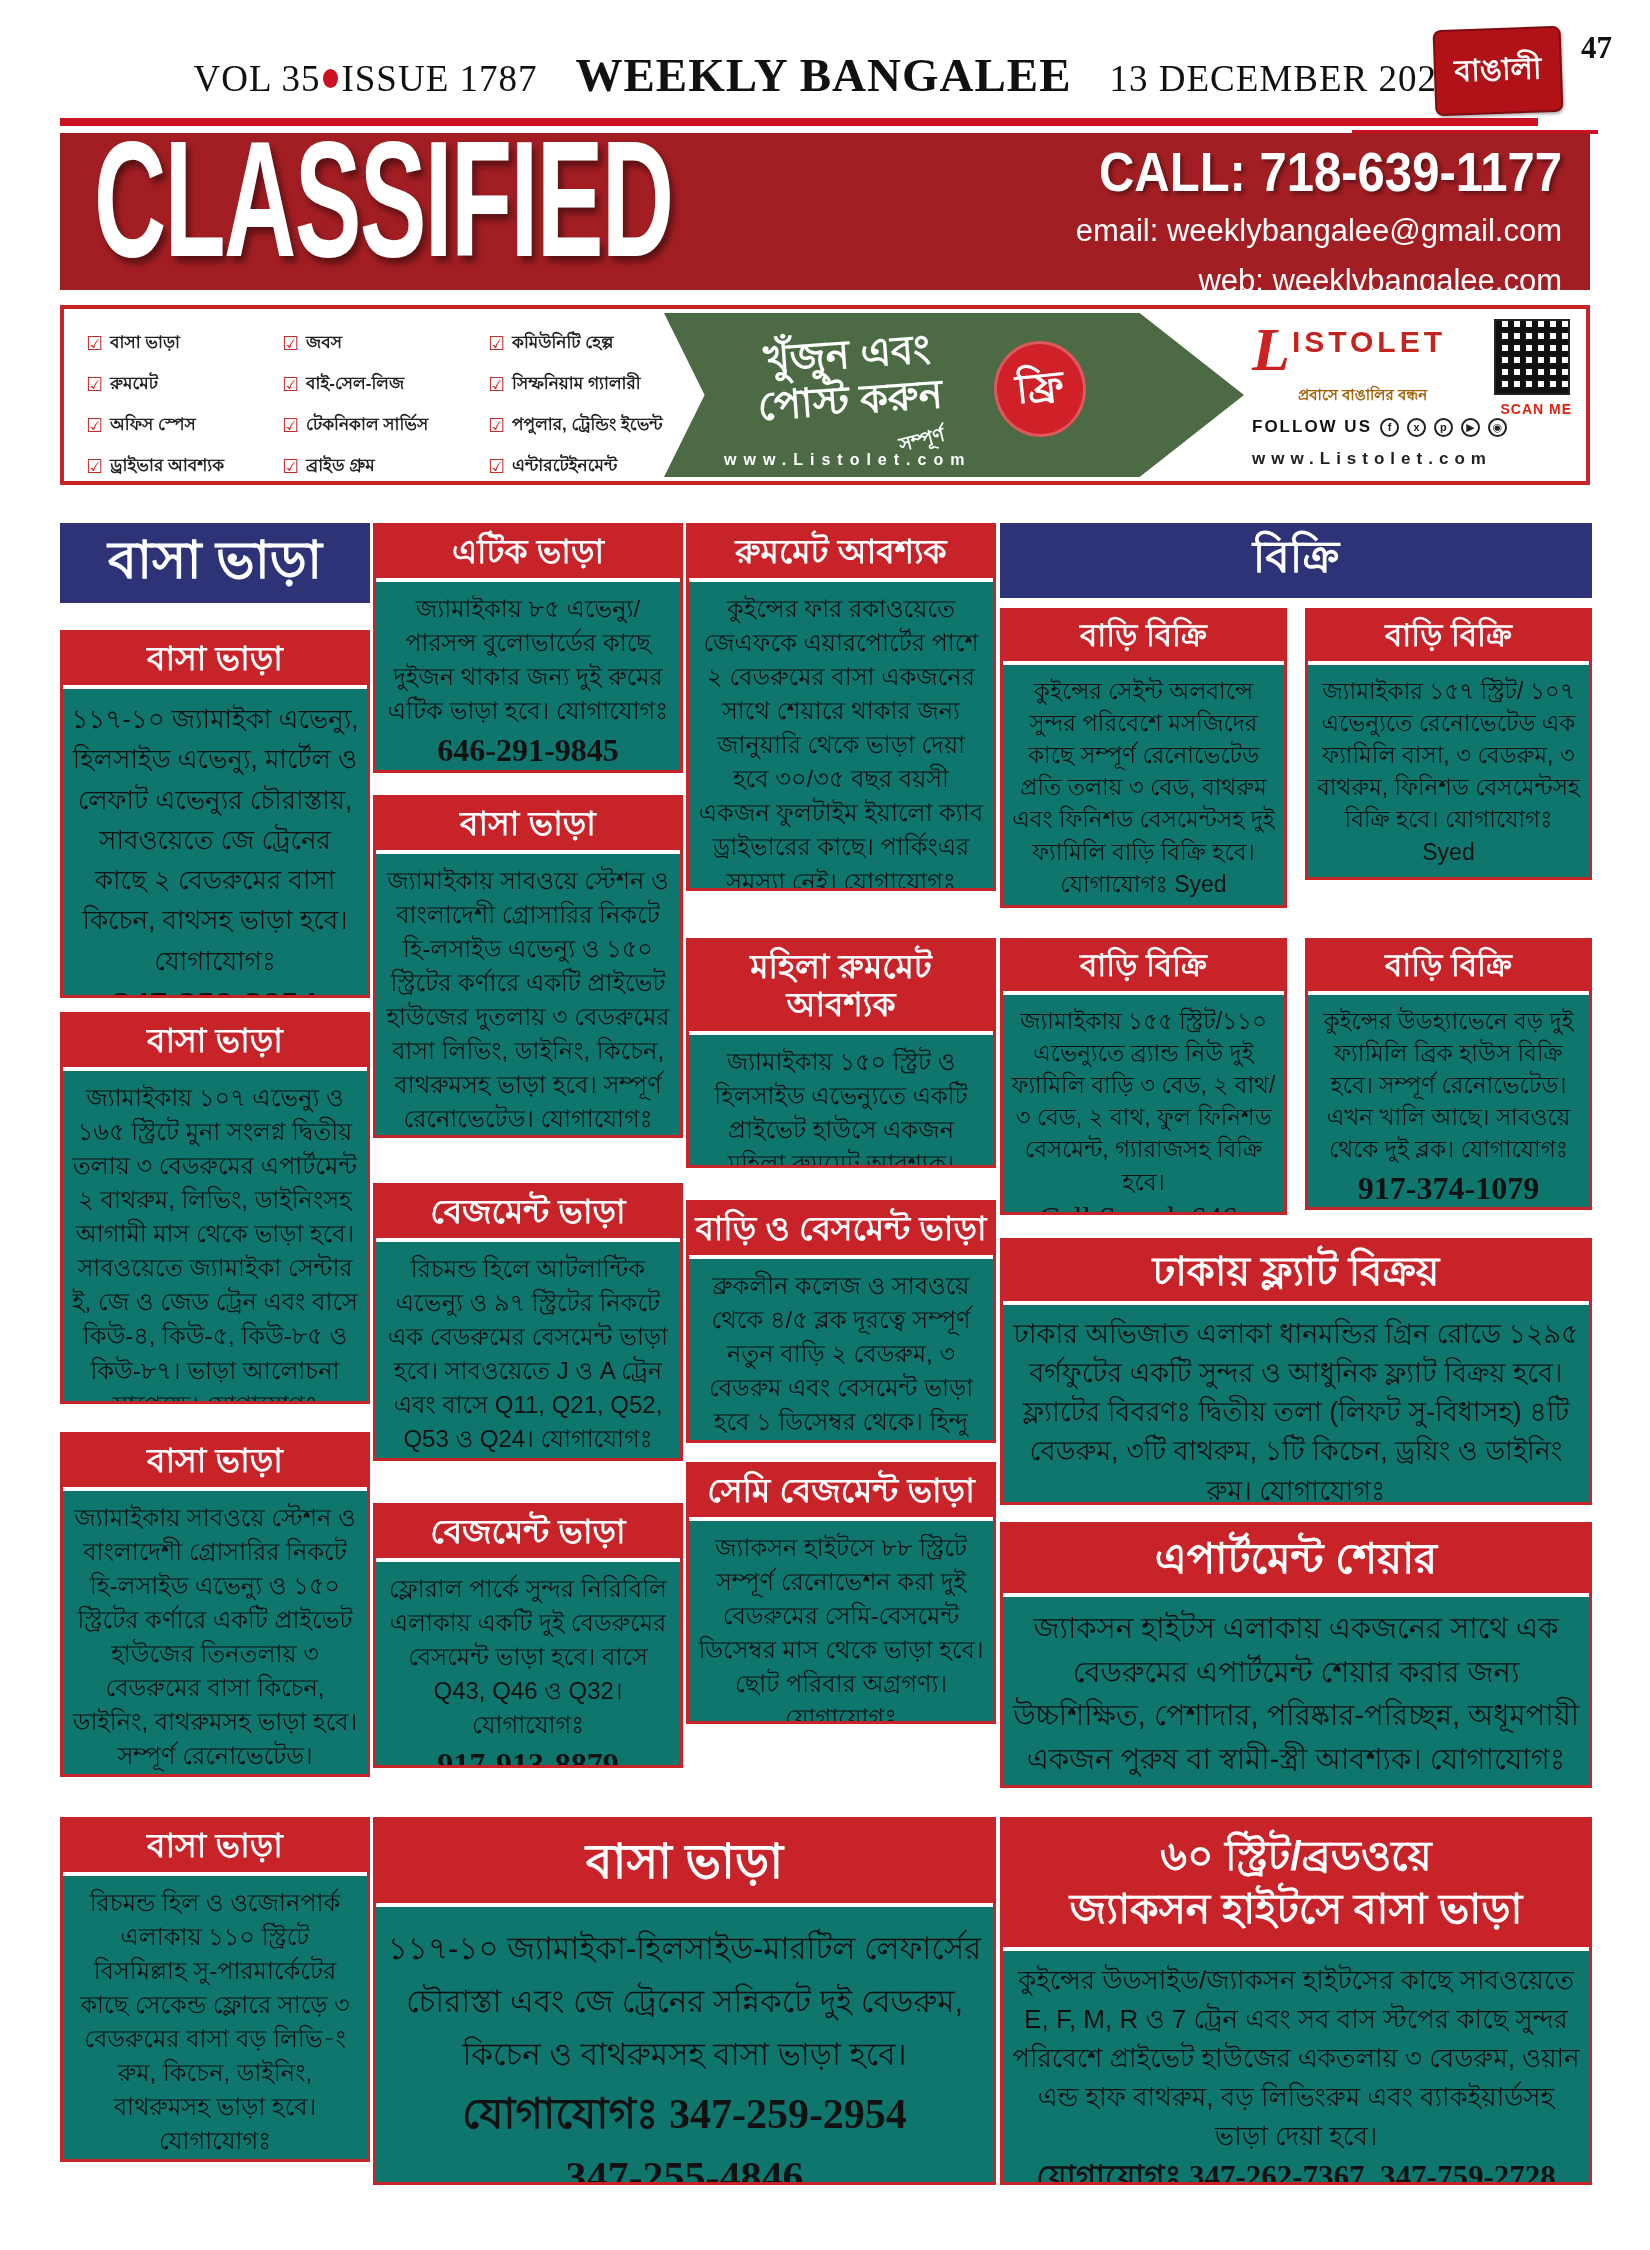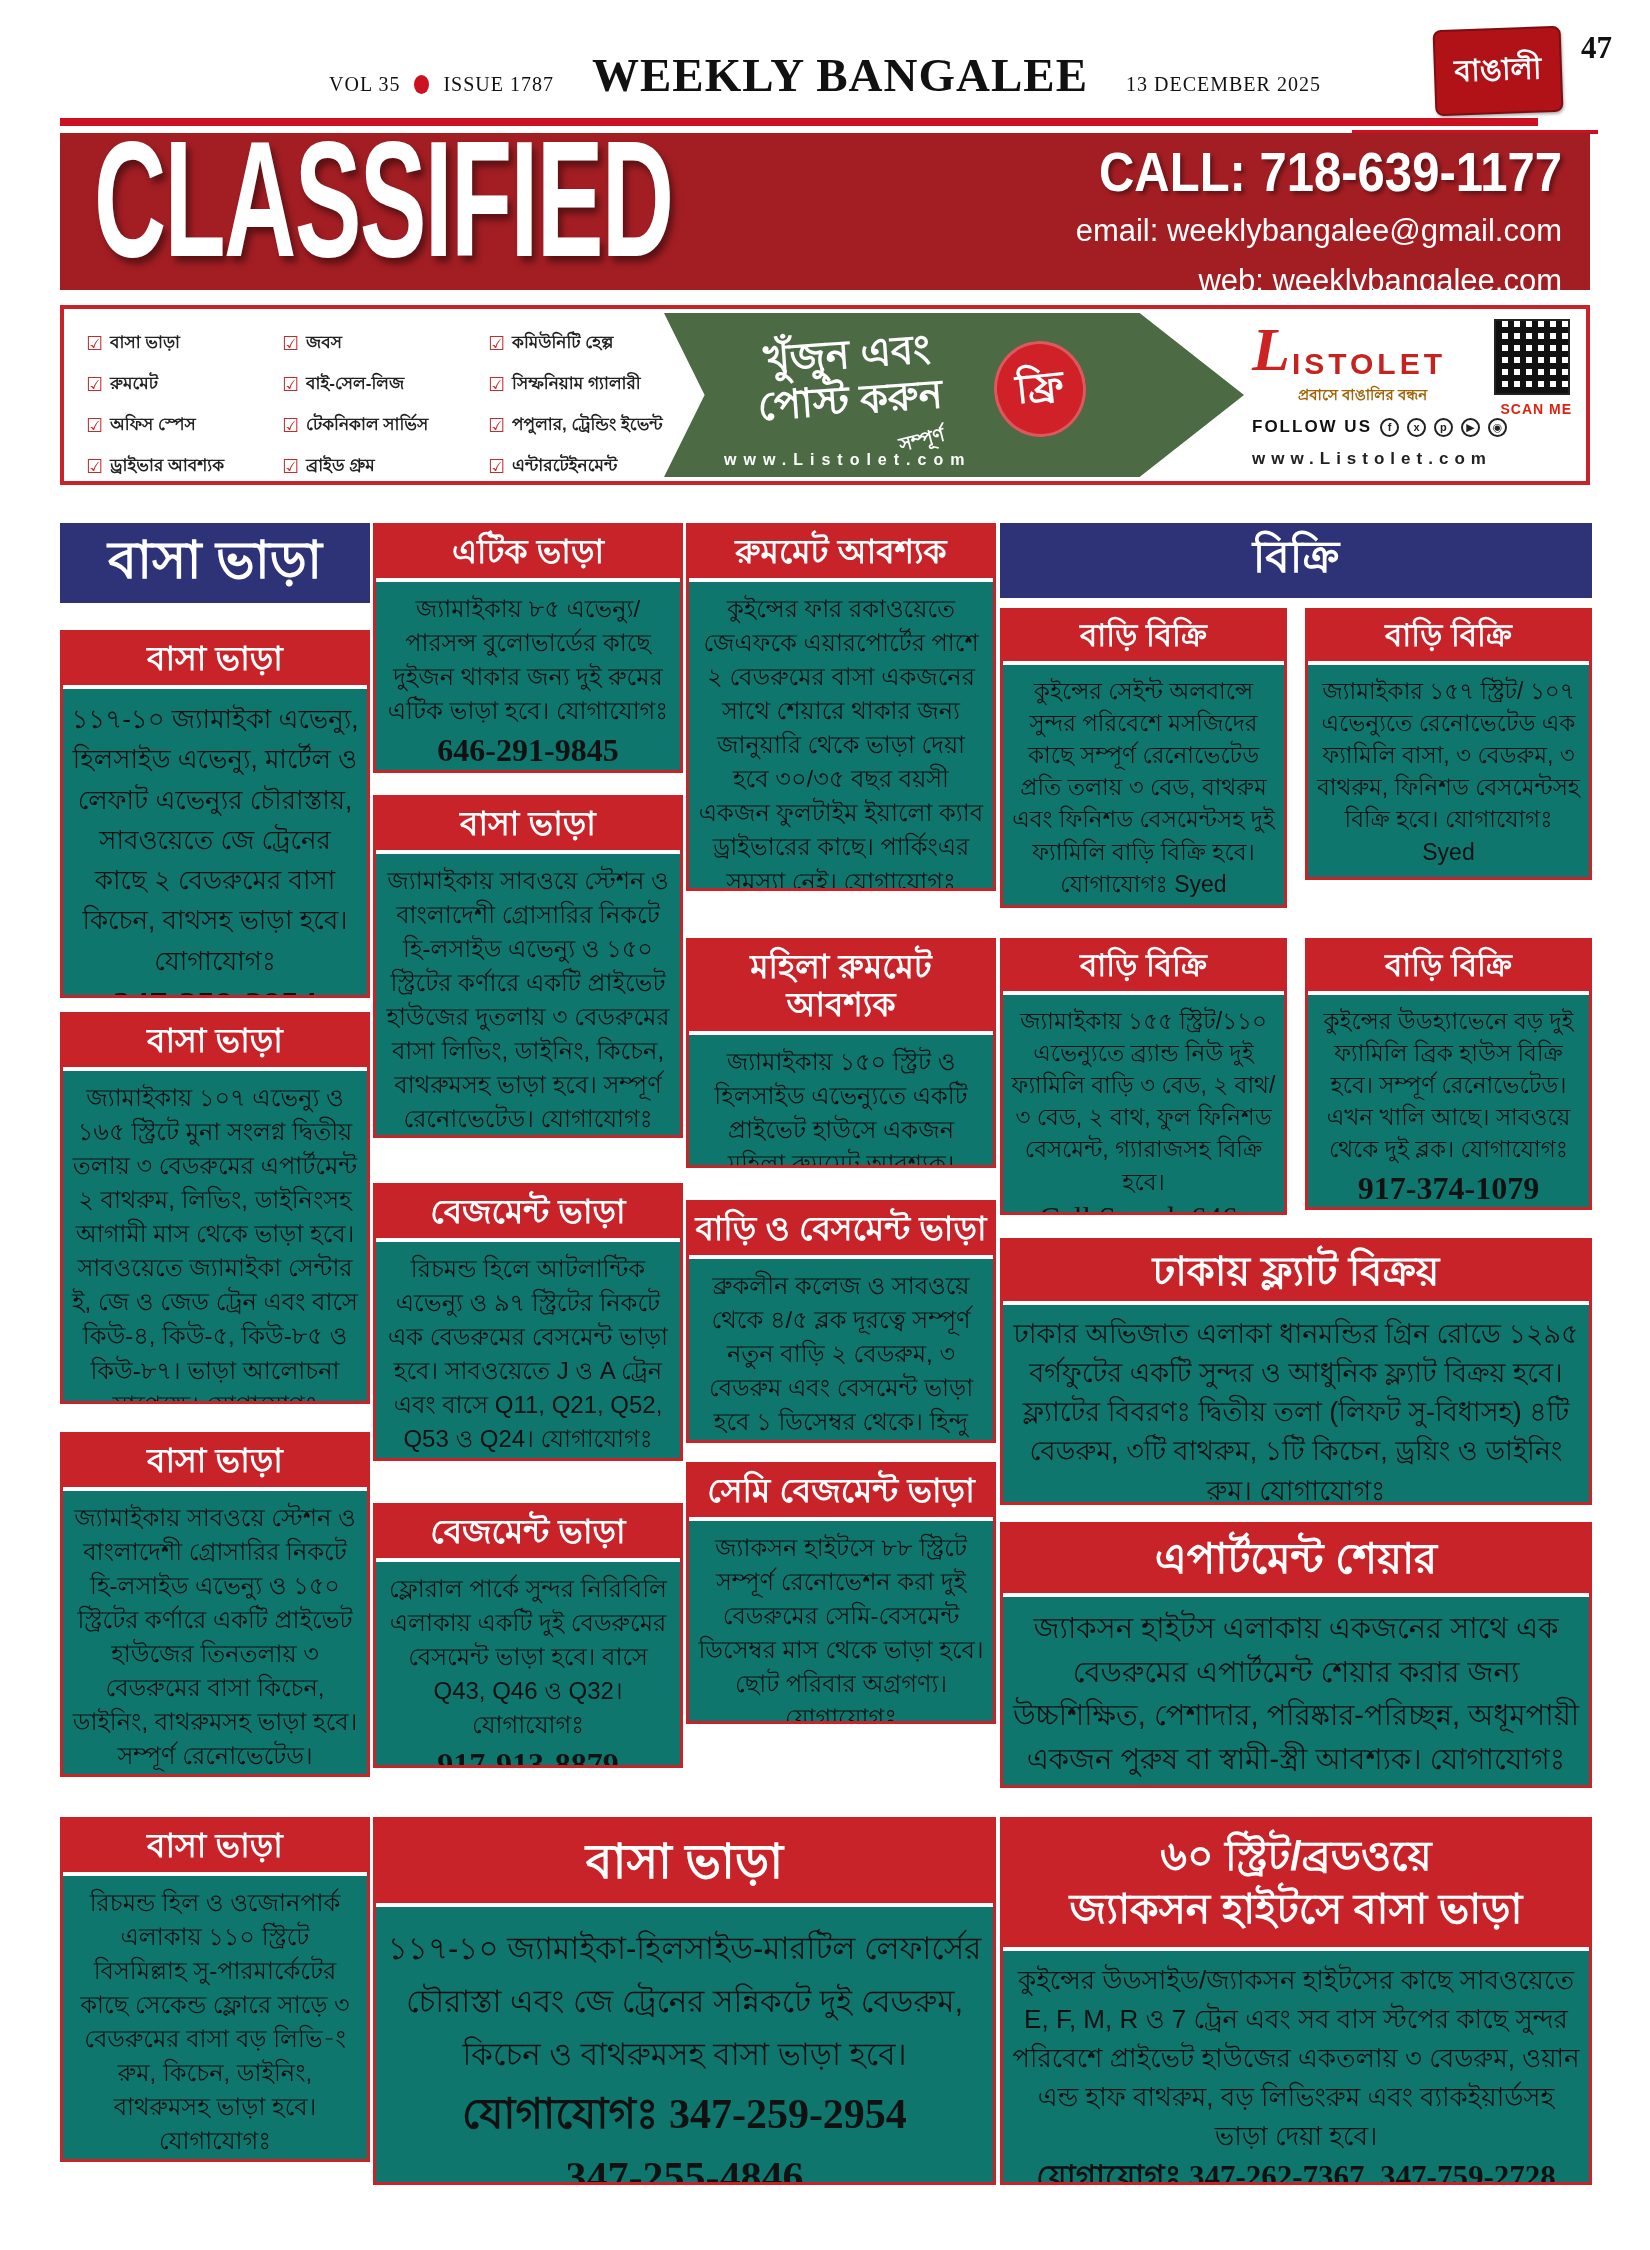--- a/index.html
+++ b/index.html
@@ -13,21 +13,21 @@
   html,body{background:#fff;}
   body{
     width:1650px;height:2250px;position:relative;
     font-family:"Liberation Sans","DejaVu Sans",sans-serif;color:var(--ink);
     overflow:hidden;
   }
   
   #masthead{position:absolute;left:0;top:48px;width:100%;height:70px;}
   .mast-row{display:flex;justify-content:center;align-items:baseline;gap:38px;
     font-family:"Liberation Serif","DejaVu Serif",serif;}
-  .mast-small{font-size:20px;letter-spacing:1px;display:flex;align-items:center;gap:14px;}
+  .mast-small{font-size:37px;letter-spacing:1px;display:flex;align-items:center;gap:3px;}
   .red-dot{width:15px;height:19px;border-radius:50%;background:#cc1122;display:inline-block;}
   #mast-title{font-size:47px;font-weight:bold;letter-spacing:1px;}
   #page-number{position:absolute;right:38px;top:-18px;font-size:31px;font-weight:bold;
     font-family:"Liberation Serif",serif;}
   #mast-logo{position:absolute;right:88px;top:-20px;width:128px;height:86px;background:#b01218;
     border-radius:8px;border:2px solid #7d0d12;display:flex;align-items:center;justify-content:center;
     color:#fff;font-weight:bold;font-size:30px;transform:rotate(-2deg);box-shadow:1px 2px 3px rgba(0,0,0,.3);}
   #red-rule{position:absolute;left:60px;top:118px;width:1478px;height:8px;background:#cc1122;}
   #red-rule2{position:absolute;left:1352px;top:130px;width:246px;height:4px;background:#cc1122;}
 
@@ -54,21 +54,21 @@
     line-height:1.15;white-space:pre-line;text-align:center;}
   #slogan-full{position:absolute;left:235px;top:112px;font-size:19px;transform:rotate(-14deg);font-weight:bold;}
   #free-badge{position:absolute;left:330px;top:28px;width:92px;height:96px;border-radius:50%;
     background:#cf2127;display:flex;align-items:center;justify-content:center;font-size:40px;font-weight:bold;
     transform:rotate(-6deg);box-shadow:0 0 0 3px rgba(255,255,255,.25) inset;}
   #site-left{position:absolute;left:60px;bottom:8px;font-size:16px;letter-spacing:7px;font-weight:bold;}
   #listolet-right{position:absolute;left:1170px;top:0;right:0;bottom:0;}
   #brand-row{position:absolute;left:18px;top:16px;display:flex;align-items:flex-start;gap:2px;}
   #brand-mark{color:#c22;font-size:62px;font-weight:bold;font-family:"Liberation Serif",serif;
     font-style:italic;line-height:.8;}
-  #brand-name{color:#c3241f;font-size:30px;font-weight:bold;letter-spacing:4px;margin-top:22px;}
+  #brand-name{color:#c3241f;font-size:30px;font-weight:bold;letter-spacing:4px;}
   #brand-tagline{position:absolute;left:64px;top:74px;color:#a16207;font-size:15px;font-weight:bold;}
   #qr{position:absolute;right:16px;top:10px;width:76px;height:76px;border:2px solid #222;
     background:
       repeating-linear-gradient(0deg,#111 0 6px,transparent 6px 12px),
       repeating-linear-gradient(90deg,#111 0 6px,#fff 6px 12px);}
   #scanme{position:absolute;right:14px;top:92px;color:#d21;font-size:14px;font-weight:bold;letter-spacing:1px;}
   #follow-row{position:absolute;left:18px;top:108px;display:flex;align-items:center;gap:8px;}
   #follow-label{font-size:17px;font-weight:bold;letter-spacing:2px;color:#111;}
   .soc{width:19px;height:19px;border-radius:50%;border:2px solid #222;color:#222;font-size:11px;
     display:flex;align-items:center;justify-content:center;font-weight:bold;}

